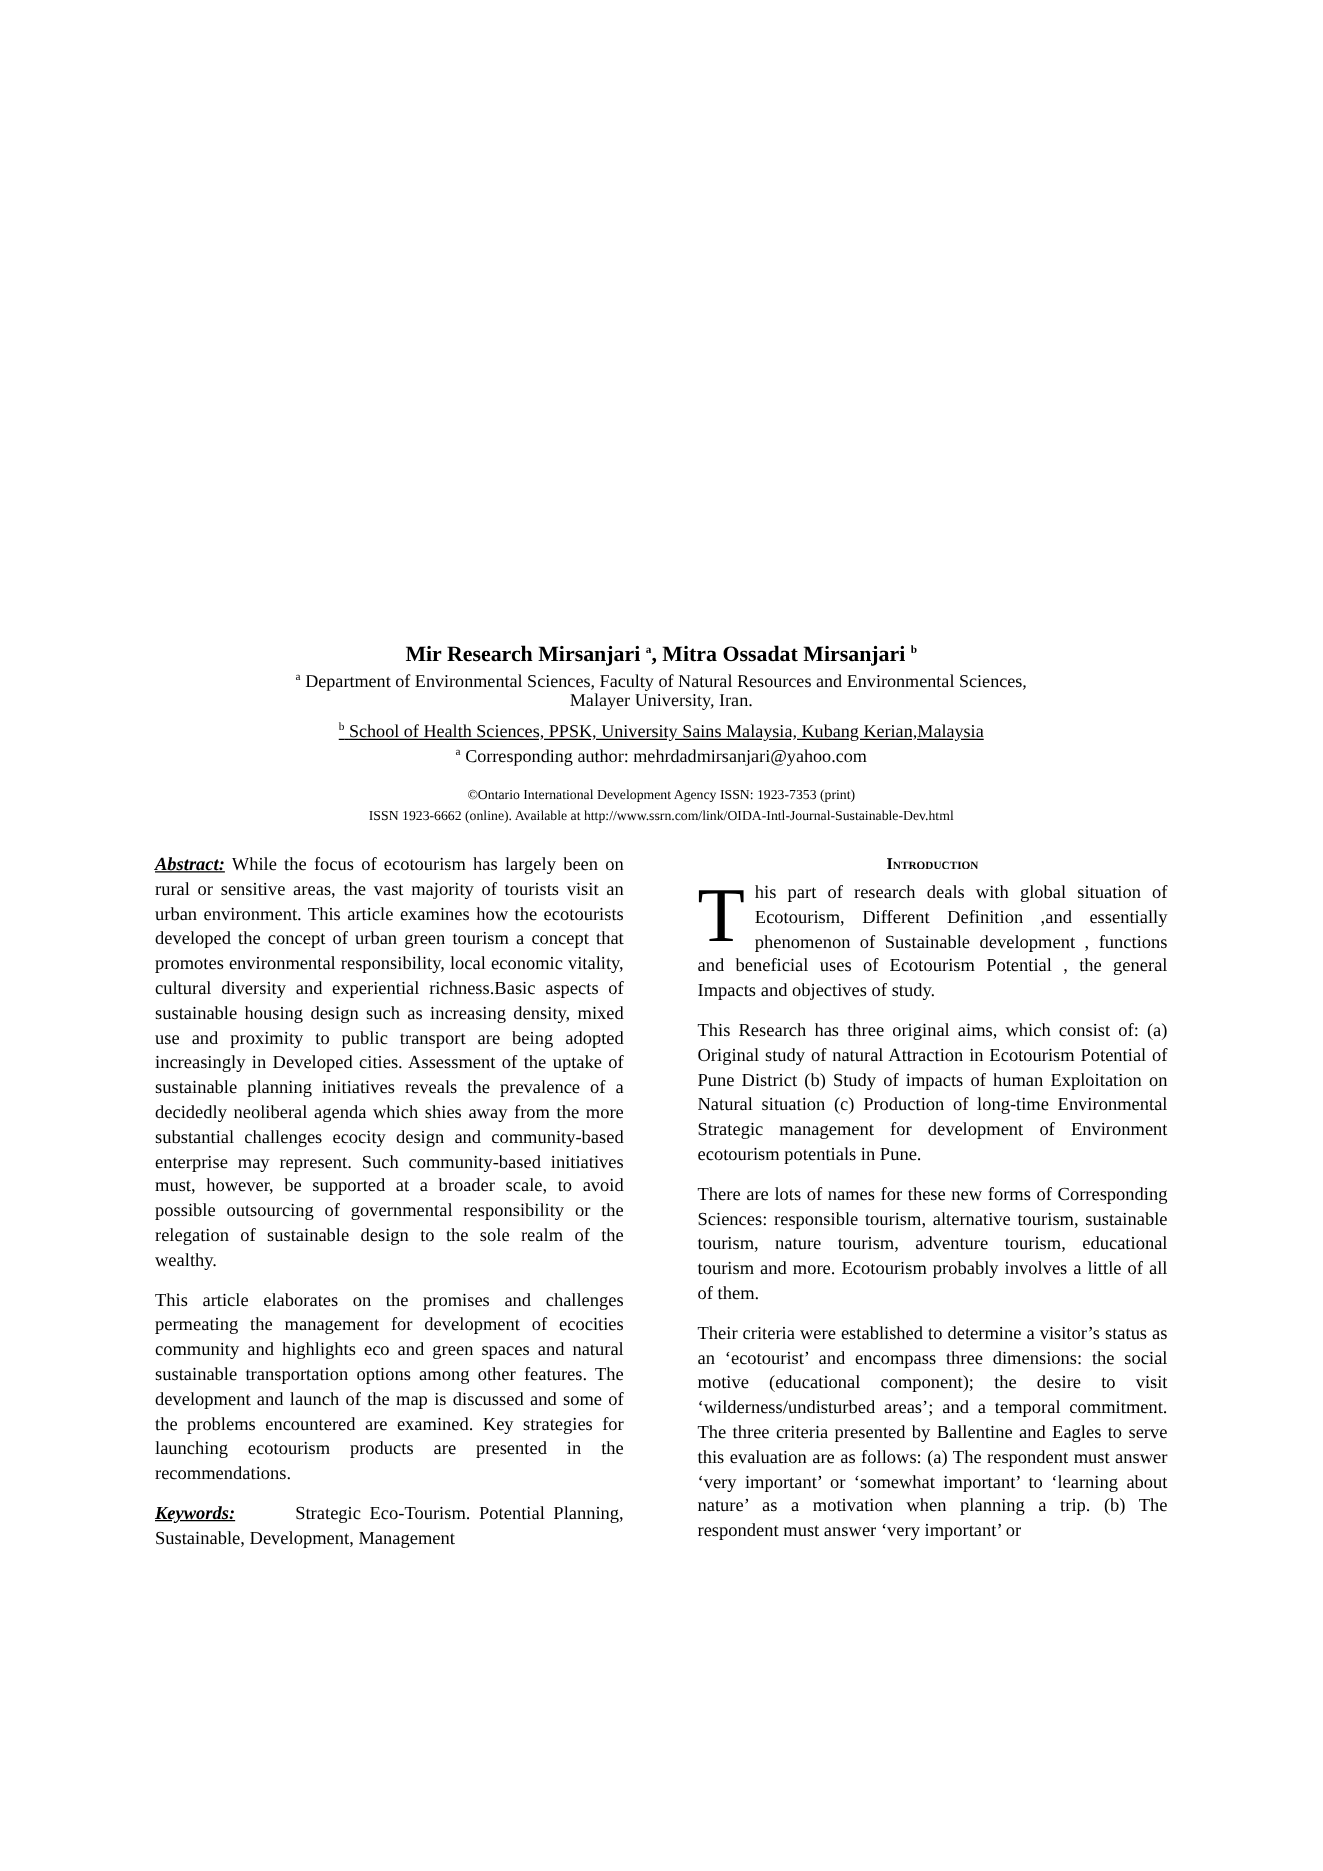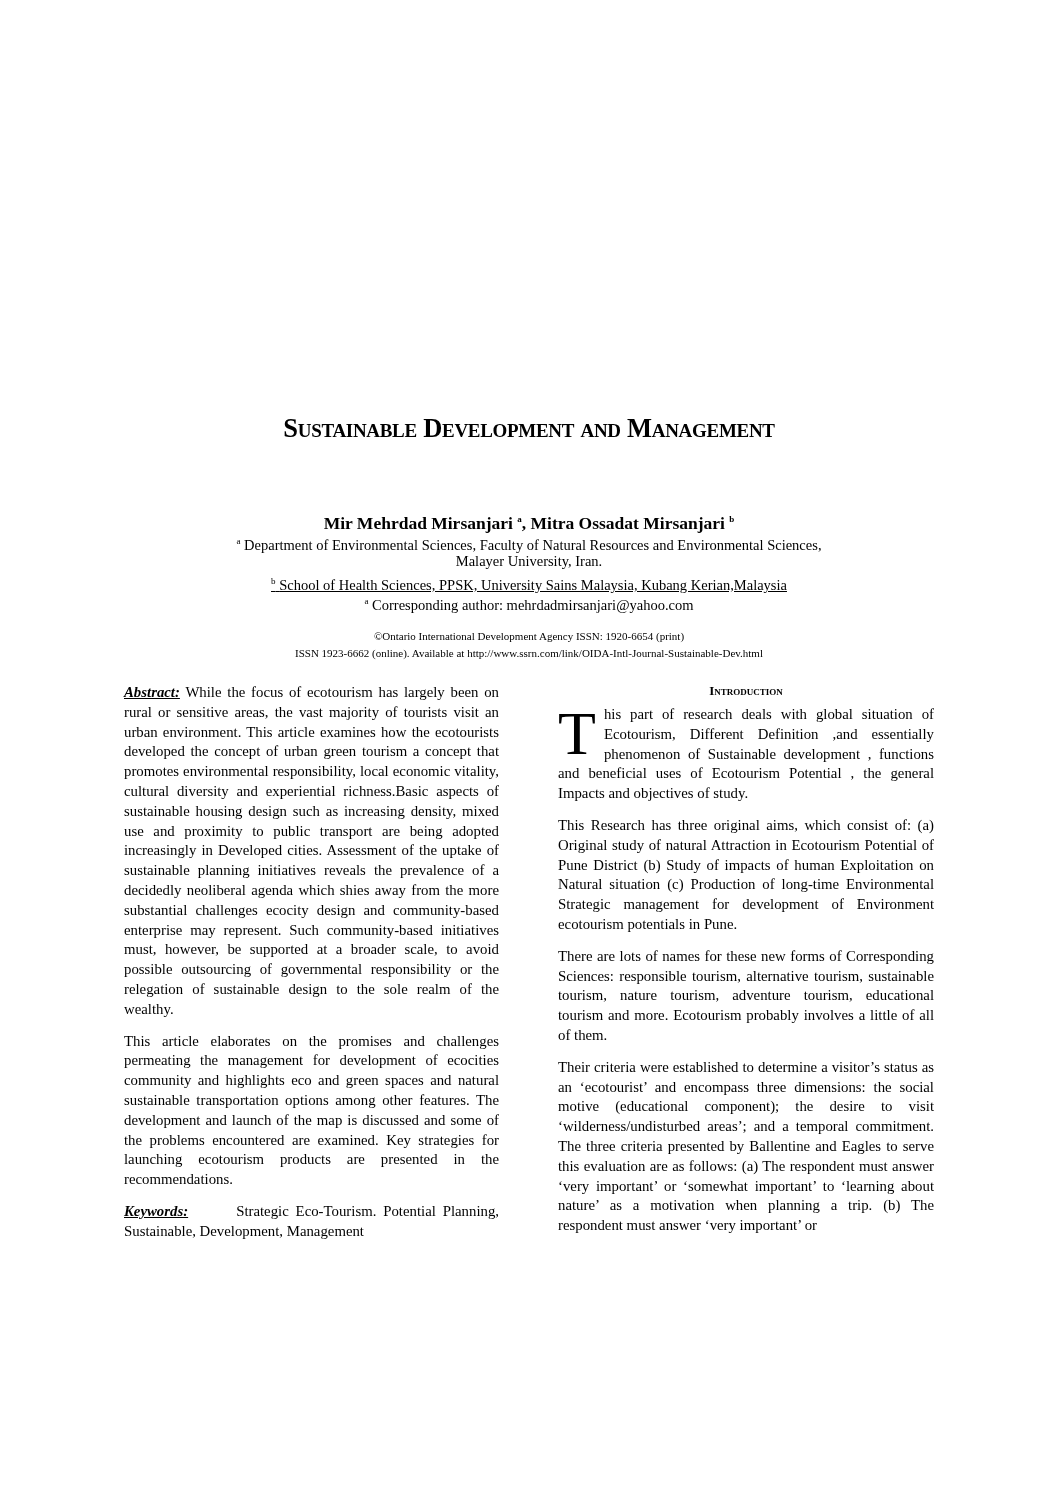--- a/index.html
+++ b/index.html
@@ -21,25 +21,24 @@
   .right { left:558px; width:376px; top:683px; }
   .sec-head { text-align:center; font-weight:bold; font-size:13px; font-variant:small-caps;
               margin:0 0 6px 0; line-height:16px; }
   .dropcap { float:left; font-size:62px; line-height:52px; margin:2px 8px 0 0; font-weight:normal; }
   .lbl { font-weight:bold; font-style:italic;text-decoration:underline; }
 </style>
 </head>
 <body>
 
 <div class="title">
-  <div>Sustainable Development and Management</div>
 </div>
 
 <div class="authors">
-  <span>Mir Mehrdad Mirsanjari</span>
+  <span>Mir Research Mirsanjari</span>
   <sup>a</sup><span>, </span><span>Mitra Ossadat Mirsanjari</span>
   <sup>b</sup>
 </div>
 
 <div class="affil" style="top:531px;">
   <sup>a</sup>
   <span>Department of Environmental Sciences, Faculty of Natural Resources and Environmental Sciences,</span>
 </div>
 <div class="affil" style="top:551px;font-family:Liberation Serif, serif;">
   <span>Malayer University, Iran.</span>
@@ -47,21 +46,21 @@
 <div class="affil" style="top:571px;text-decoration:underline;">
   <sup>b</sup>
   <span>School of Health Sciences, PPSK, University Sains Malaysia, Kubang Kerian,Malaysia</span>
 </div>
 <div class="affil" style="top:591px;">
   <sup>a</sup>
   <span>Corresponding author: mehrdadmirsanjari@yahoo.com</span>
 </div>
 
 <div class="issn">
-  <div>©Ontario International Development Agency ISSN: 1920-6654 (print)</div>
+  <div>©Ontario International Development Agency ISSN: 1923-7353 (print)</div>
   <div>ISSN 1923-6662 (online). Available at http://www.ssrn.com/link/OIDA-Intl-Journal-Sustainable-Dev.html</div>
 </div>
 
 <div class="col left">
   <p>
     <span class="lbl">Abstract:</span>
     <span>While the focus of ecotourism has largely been on rural or sensitive areas, the vast majority of tourists visit an urban environment. This article examines how the ecotourists developed the concept of urban green tourism a concept that promotes environmental responsibility, local economic vitality, cultural diversity and experiential richness.Basic aspects of sustainable housing design such as increasing density, mixed use and proximity to public transport are being adopted increasingly in Developed cities. Assessment of the uptake of sustainable planning initiatives reveals the prevalence of a decidedly neoliberal agenda which shies away from the more substantial challenges ecocity design and community-based enterprise may represent. Such community-based initiatives must, however, be supported at a broader scale, to avoid possible outsourcing of governmental responsibility or the relegation of sustainable design to the sole realm of the wealthy.</span>
   </p>
   <p>This article elaborates on the promises and challenges permeating the management for development of ecocities community and highlights eco and green spaces and natural sustainable transportation options among other features. The development and launch of the map is discussed and some of the problems encountered are examined. Key strategies for launching ecotourism products are presented in the recommendations.</p>
   <p>

